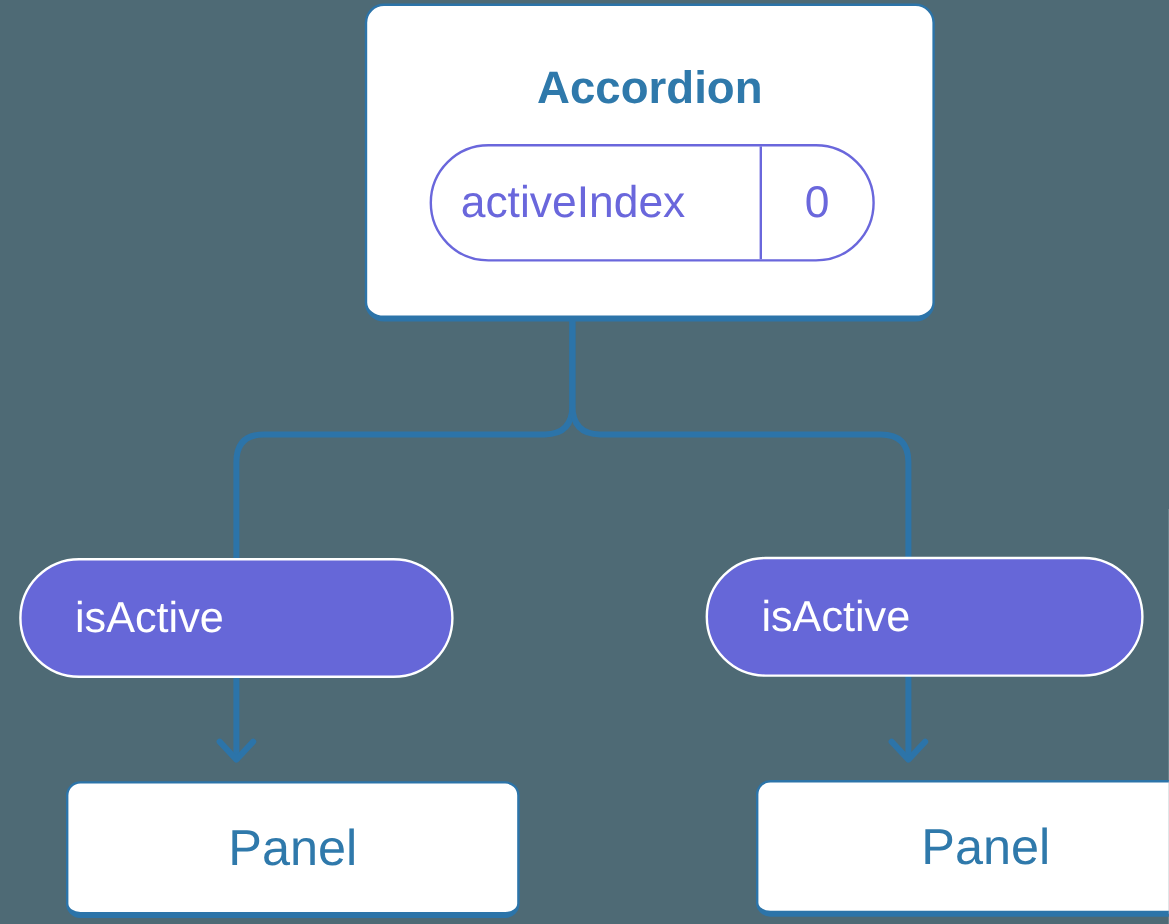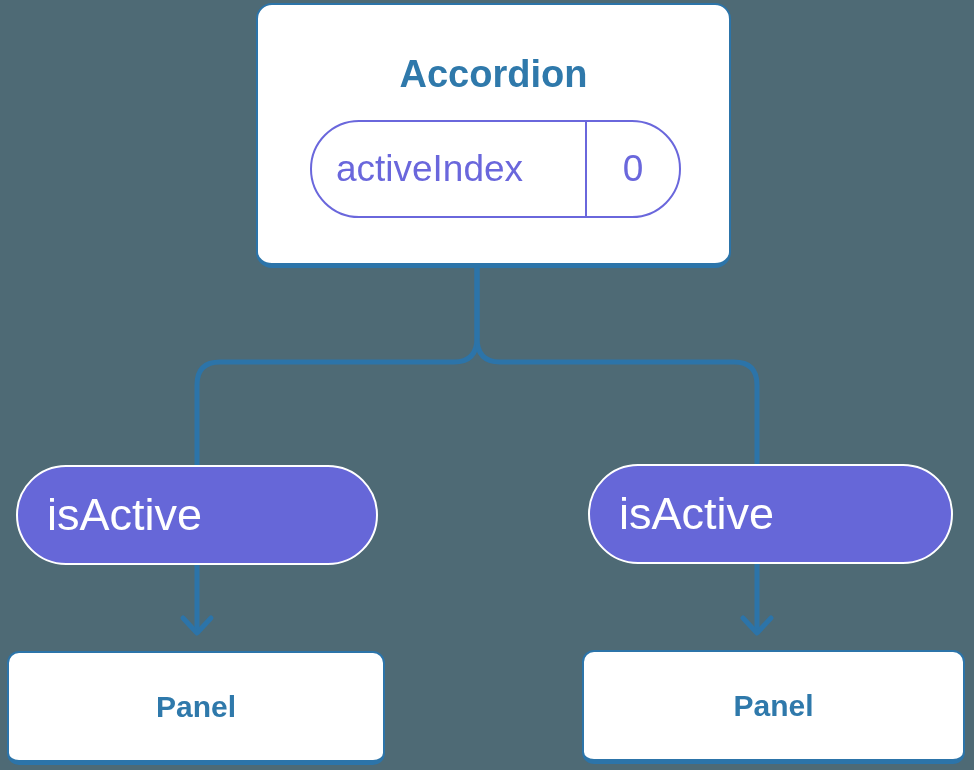--- a/index.html
+++ b/index.html
@@ -27,20 +27,21 @@
     stroke-linecap: round;
     stroke-linejoin: round;
   }
   .card {
     position: absolute;
     box-sizing: border-box;
     background: var(--cardBg, #ffffff);
     border: 2px solid var(--line, #2c74a9);
     border-bottom-width: 5px;
     z-index: 2;
+    margin-left: 48px;
   }
   .accordion-card {
     left: 256px;
     top: 3px;
     width: 475px;
     height: 265px;
     border-radius: 16px;
   }
   .card-title {
     position: absolute;
@@ -85,21 +86,21 @@
   .prop-pill {
     position: absolute;
     box-sizing: border-box;
     height: 100px;
     background: var(--pillFill, #6667d8);
     border: 2.5px solid #ffffff;
     border-radius: 50px;
     display: flex;
     align-items: stretch;
     color: #ffffff;
-    font-size: 45px;
+    font-size: 36px;
     font-weight: 500;
     z-index: 2;
   }
   .prop-pill .pill-cell-name {
     flex-basis: 213px;
     display: flex;
     align-items: center;
     justify-content: center;
   }
   .prop-pill .pill-cell-value {
@@ -109,22 +110,22 @@
     align-items: center;
     justify-content: center;
   }
   .prop-pill-left  { left: 16px;  top: 465px; width: 362px; }
   .prop-pill-right { left: 588px; top: 464px; width: 365px; }
   .panel-card {
     display: flex;
     align-items: center;
     justify-content: center;
     border-radius: 12px;
-    font-size: 30px;
-    font-weight: 700;
+    font-size: 42px;
+    font-weight: 400;
     color: var(--blueText, #2f79ab);
   }
   .panel-card-left  { left: 7px;   top: 651px; width: 378px; height: 114px; }
   .panel-card-right { left: 582px; top: 650px; width: 383px; height: 114px; }
 </style>
 </head>
 <body>
 
 <div class="canvas">
 

